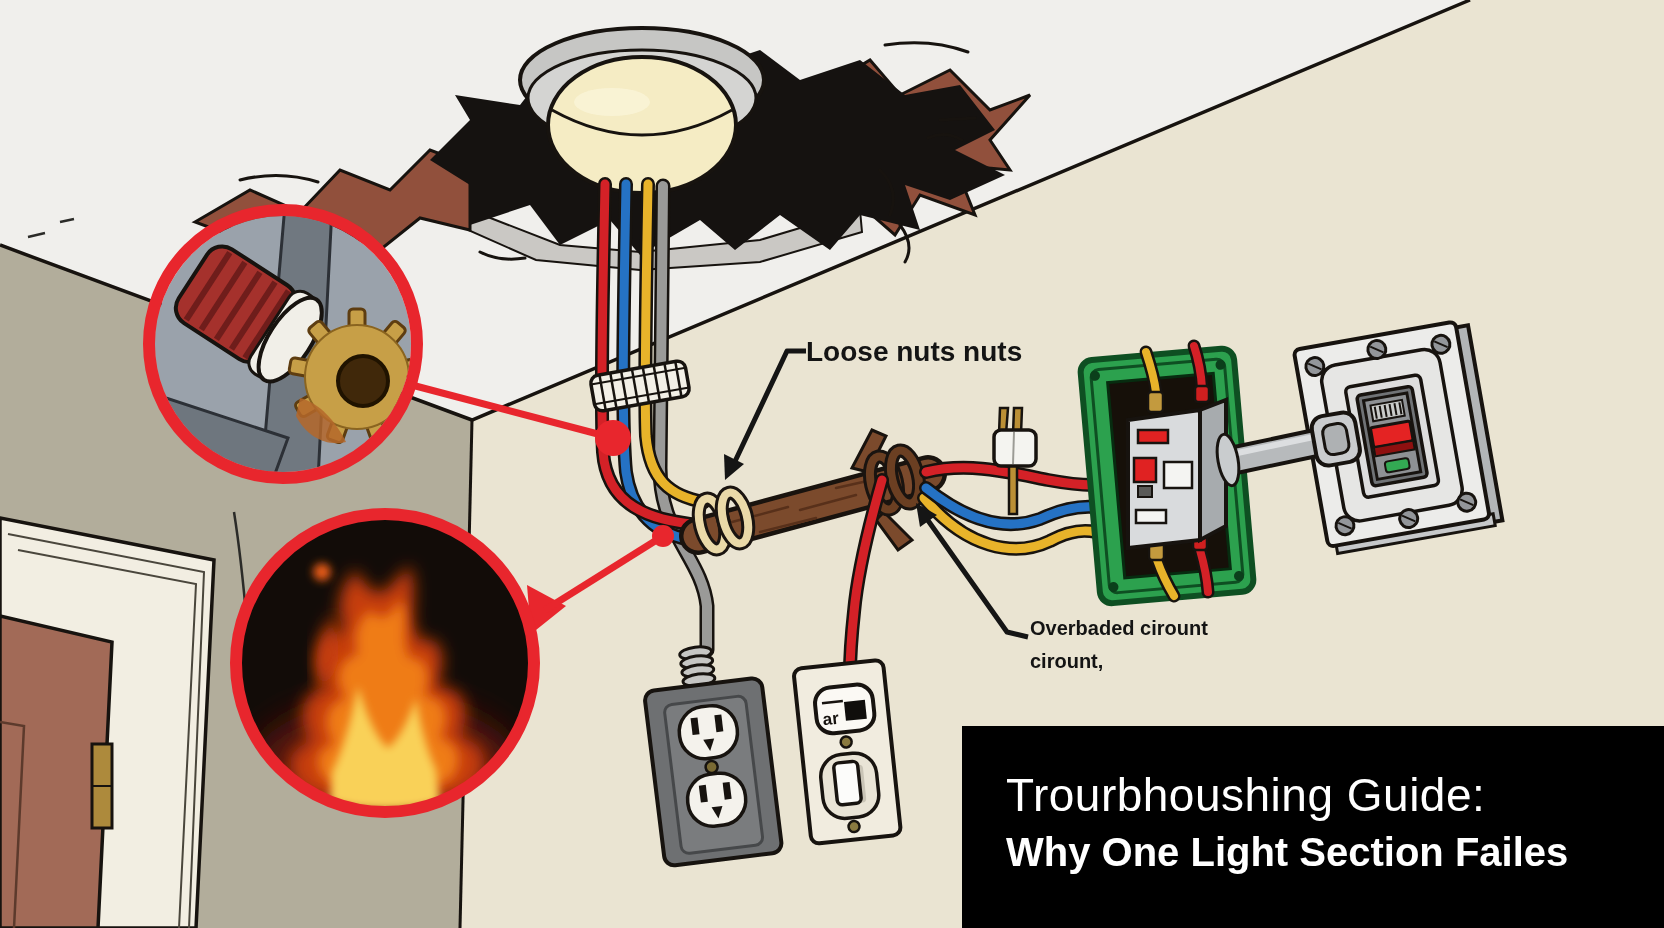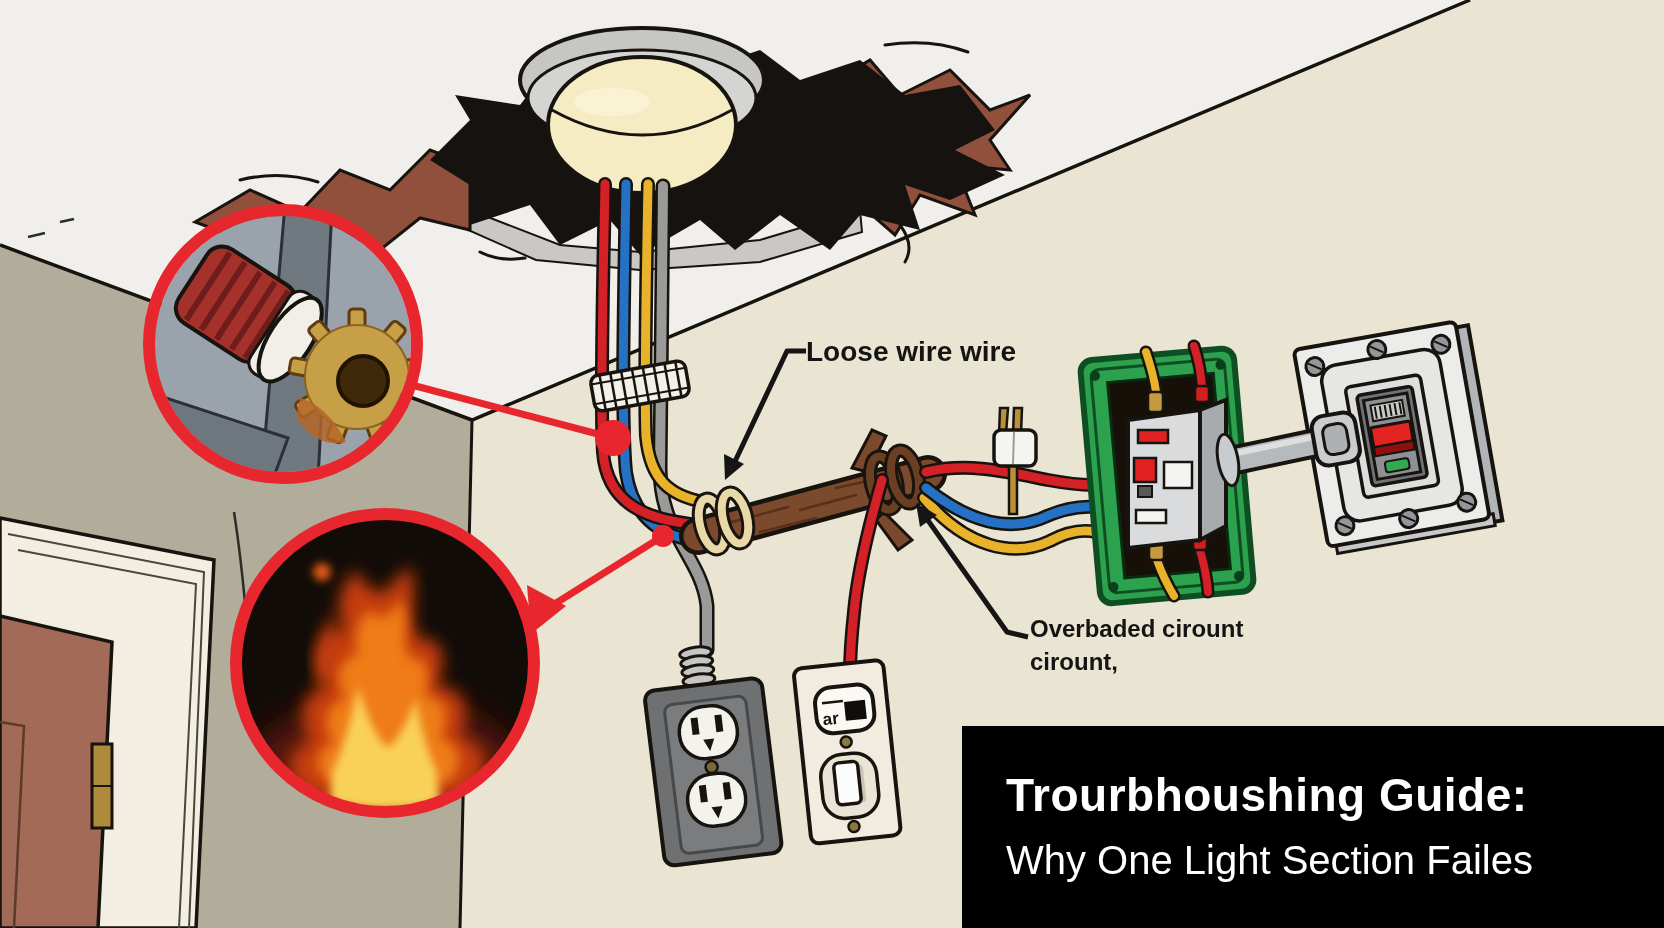--- a/index.html
+++ b/index.html
@@ -1,25 +1,25 @@
 <!DOCTYPE html>
 <html><head>
 <meta charset="utf-8">
 <style>
   html,body{margin:0;padding:0;background:#222;}
   #stage{position:relative;width:1664px;height:928px;overflow:hidden;background:#f0efec;
          font-family:"Liberation Sans","DejaVu Sans",sans-serif;}
   #scene{position:absolute;left:0;top:0;}
   .callout{position:absolute;color:#141414;font-weight:700;line-height:1.14;white-space:nowrap;}
   #label-loose{left:806px;top:336px;font-size:28px;}
-  #label-over{left:1030px;top:612px;font-size:24px;line-height:33px;}
+  #label-over{left:1030px;top:612px;font-size:20px;line-height:33px;}
   #title-panel{position:absolute;left:962px;top:726px;width:702px;height:202px;background:#000;
                color:#fff;box-sizing:border-box;padding:42px 18px 0 44px;}
-  #title-panel .t1{font-size:46px;font-weight:700;letter-spacing:.5px;}
-  #title-panel .t2{font-size:40px;font-weight:400;margin-top:16px;}
+  #title-panel .t1{font-size:46px;font-weight:400;letter-spacing:.5px;}
+  #title-panel .t2{font-size:40px;font-weight:700;margin-top:8px;}
 </style>
 </head>
 <body>
 
 <div id="stage">
 <svg id="scene" width="1664" height="928" viewBox="0 0 1664 928">
   <defs>
     <clipPath id="nutClip">
           <circle cx="283" cy="344" r="128"></circle>
         </clipPath>
@@ -333,21 +333,21 @@
   </g>
 
   <g stroke="#151515" stroke-width="5" fill="none" stroke-linejoin="round">
     <path d="M 806,351 L 787,351 L 730,472"></path>
     <polygon points="725,480 724,454 744,464" fill="#151515" stroke="none"></polygon>
     <path d="M 1028,637 L 1007,632 L 922,512"></path>
     <polygon points="916,503 937,515 920,527" fill="#151515" stroke="none"></polygon>
   </g>
 </svg>
 
-<div class="callout" id="label-loose">Loose wire wire</div>
+<div class="callout" id="label-loose">Loose nuts nuts</div>
 <div class="callout" id="label-over">
   <div>Overbaded cirount</div>
   <div>cirount,</div>
 </div>
 
 <div id="title-panel">
   <div class="t1">Trourbhoushing Guide:</div>
   <div class="t2">Why One Light Section Failes</div>
 </div>
 </div>

